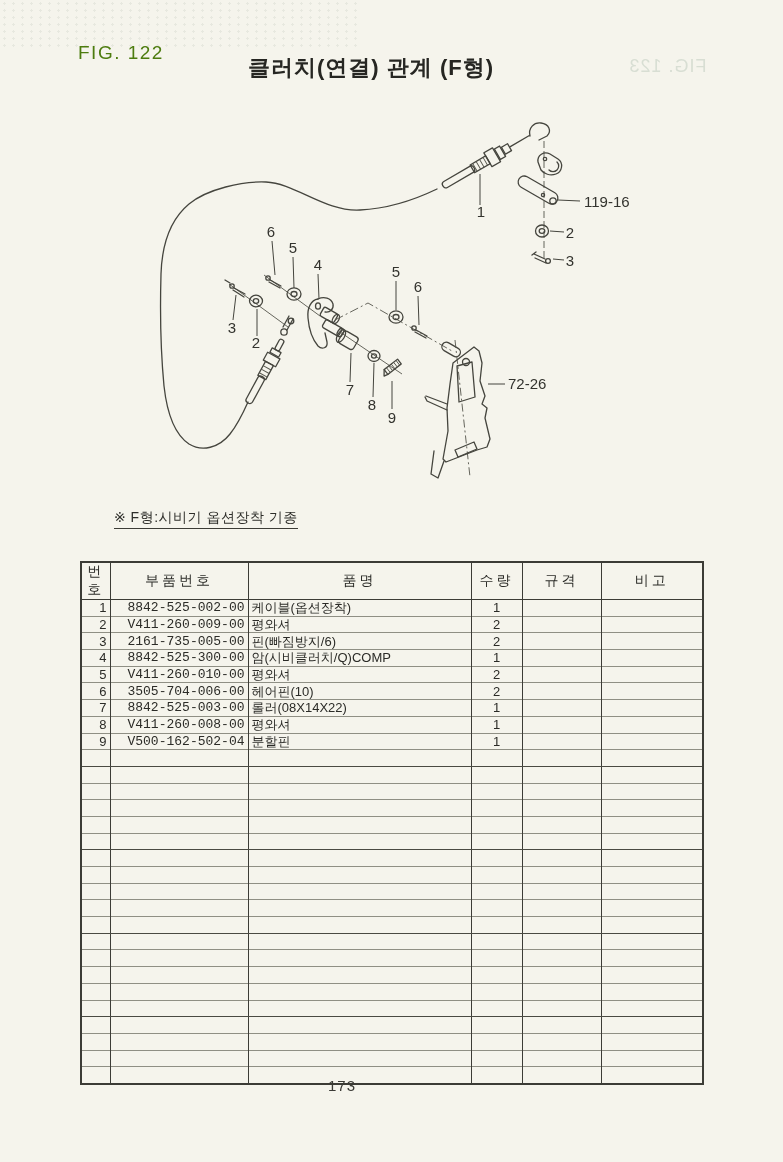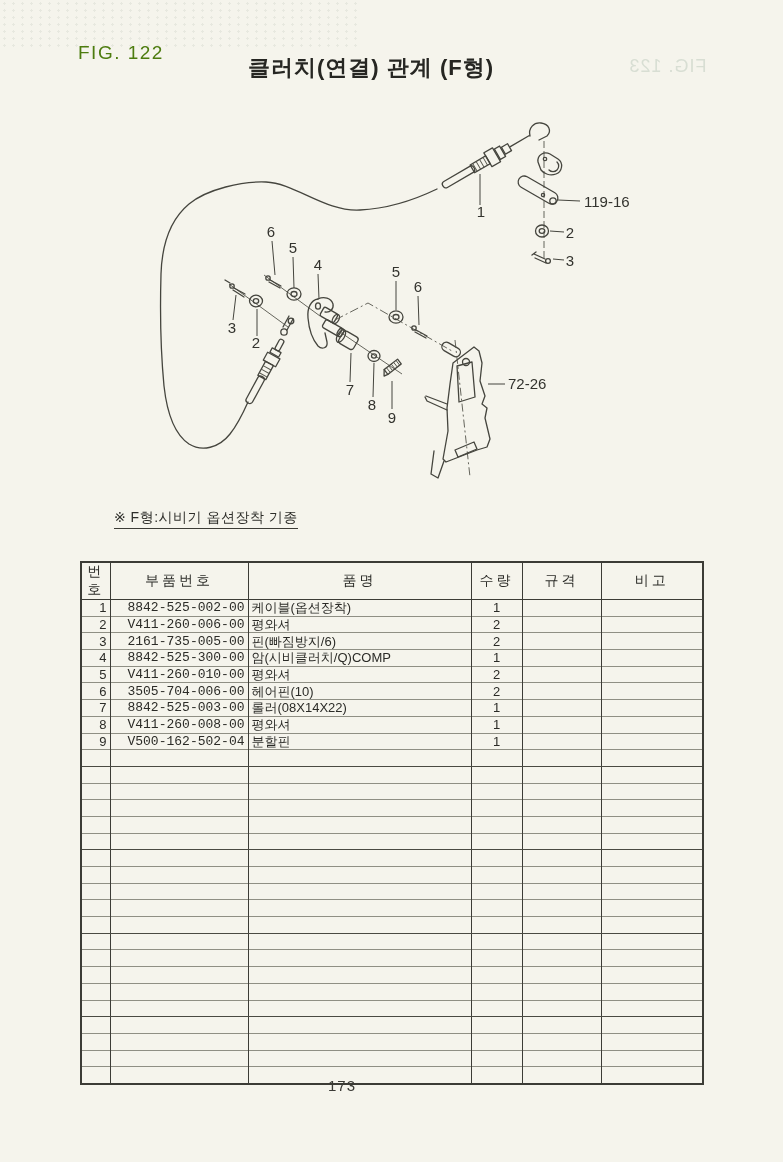--- a/index.html
+++ b/index.html
@@ -289,21 +289,21 @@
         <tr>
           <td class="c-no">1</td>
           <td class="c-part">8842-525-002-00</td>
           <td class="c-name">케이블(옵션장착)</td>
           <td class="c-qty">1</td>
           <td class="c-spec"></td>
           <td class="c-remark"></td>
         </tr>
         <tr>
           <td class="c-no">2</td>
-          <td class="c-part">V411-260-006-00</td>
+          <td class="c-part">V411-260-009-00</td>
           <td class="c-name">평와셔</td>
           <td class="c-qty">2</td>
           <td class="c-spec"></td>
           <td class="c-remark"></td>
         </tr>
         <tr>
           <td class="c-no">3</td>
           <td class="c-part">2161-735-005-00</td>
           <td class="c-name">핀(빠짐방지/6)</td>
           <td class="c-qty">2</td>

